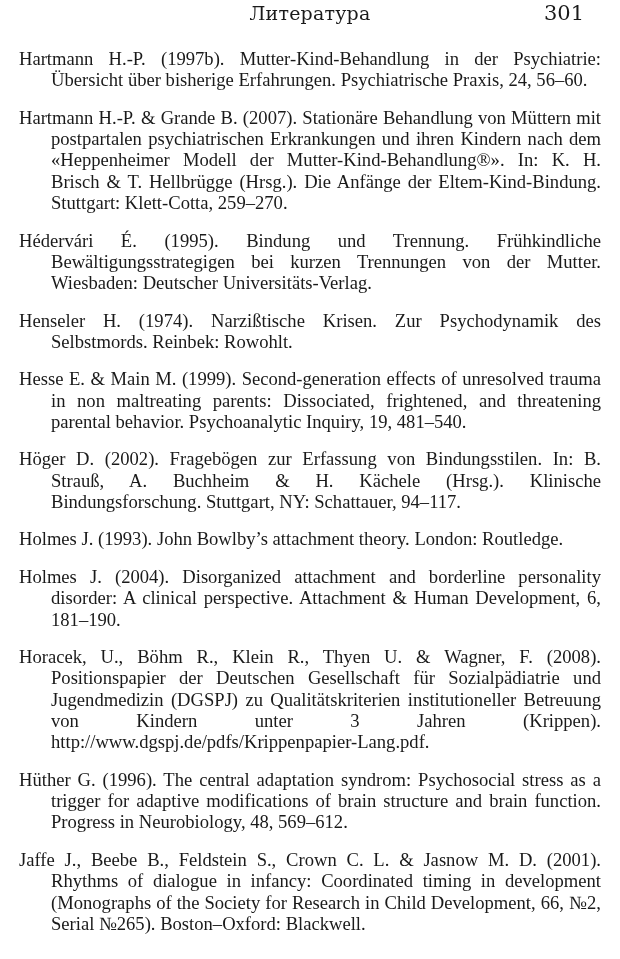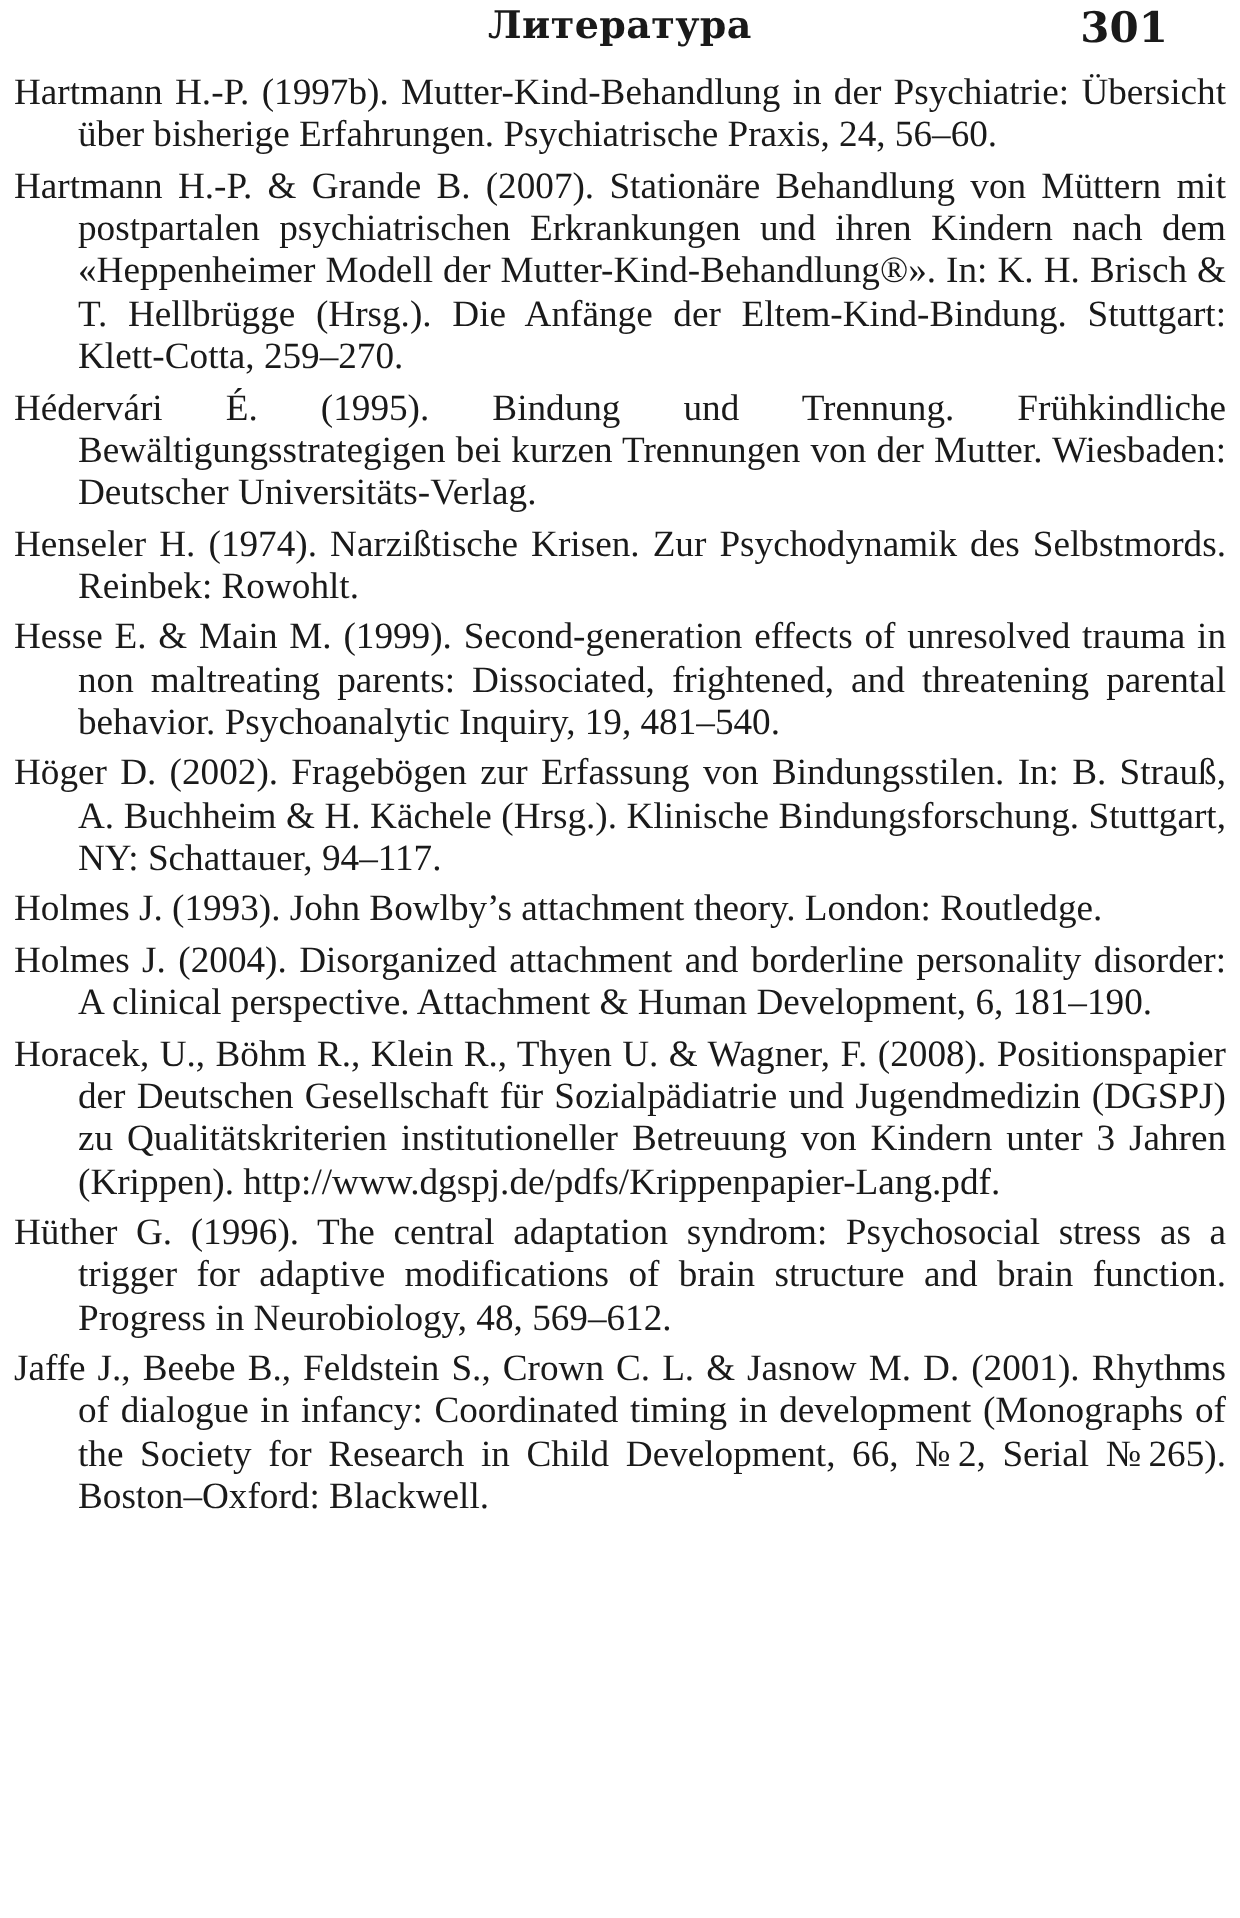--- a/index.html
+++ b/index.html
@@ -1,35 +1,35 @@
 <!DOCTYPE html>
 <html><head>
 <meta charset="utf-8">
 <style>
   html, body { margin: 0; padding: 0; background: #ffffff; }
   body { width: 620px; height: 959px; overflow: hidden; position: relative; color: #1a1a1a; }
   .header {
     position: absolute; top: 0; left: 0; width: 588px; height: 30px;
-    font-family: "DejaVu Serif", serif; font-weight: bold;
+    font-family: "DejaVu Serif", serif; font-weight: normal;
   }
   .header .title {
     position: absolute; left: 0; width: 620px; top: 2px; text-align: center;
     font-size: 19px; letter-spacing: 0.2px;
   }
   .header .pageno {
     position: absolute; right: 4px; top: 1px; font-size: 21px;
   }
   .refs {
     position: absolute; top: 32px; left: 3px; width: 614px;
     font-family: "Liberation Serif", serif; font-size: 18.6px; line-height: 21.36px;
     margin: 0; padding: 0; list-style: none;
   }
   .ref {
     text-align: justify; text-align-last: left;
-    padding-left: 32px; text-indent: -32px; margin: 4px;
+    padding-left: 32px; text-indent: -32px; margin: 16px;
     hyphens: manual;
   }
 </style>
 </head>
 <body>
 
 <div class="header">
   <div class="title">Литература</div>
   <div class="pageno">301</div>
 </div>

